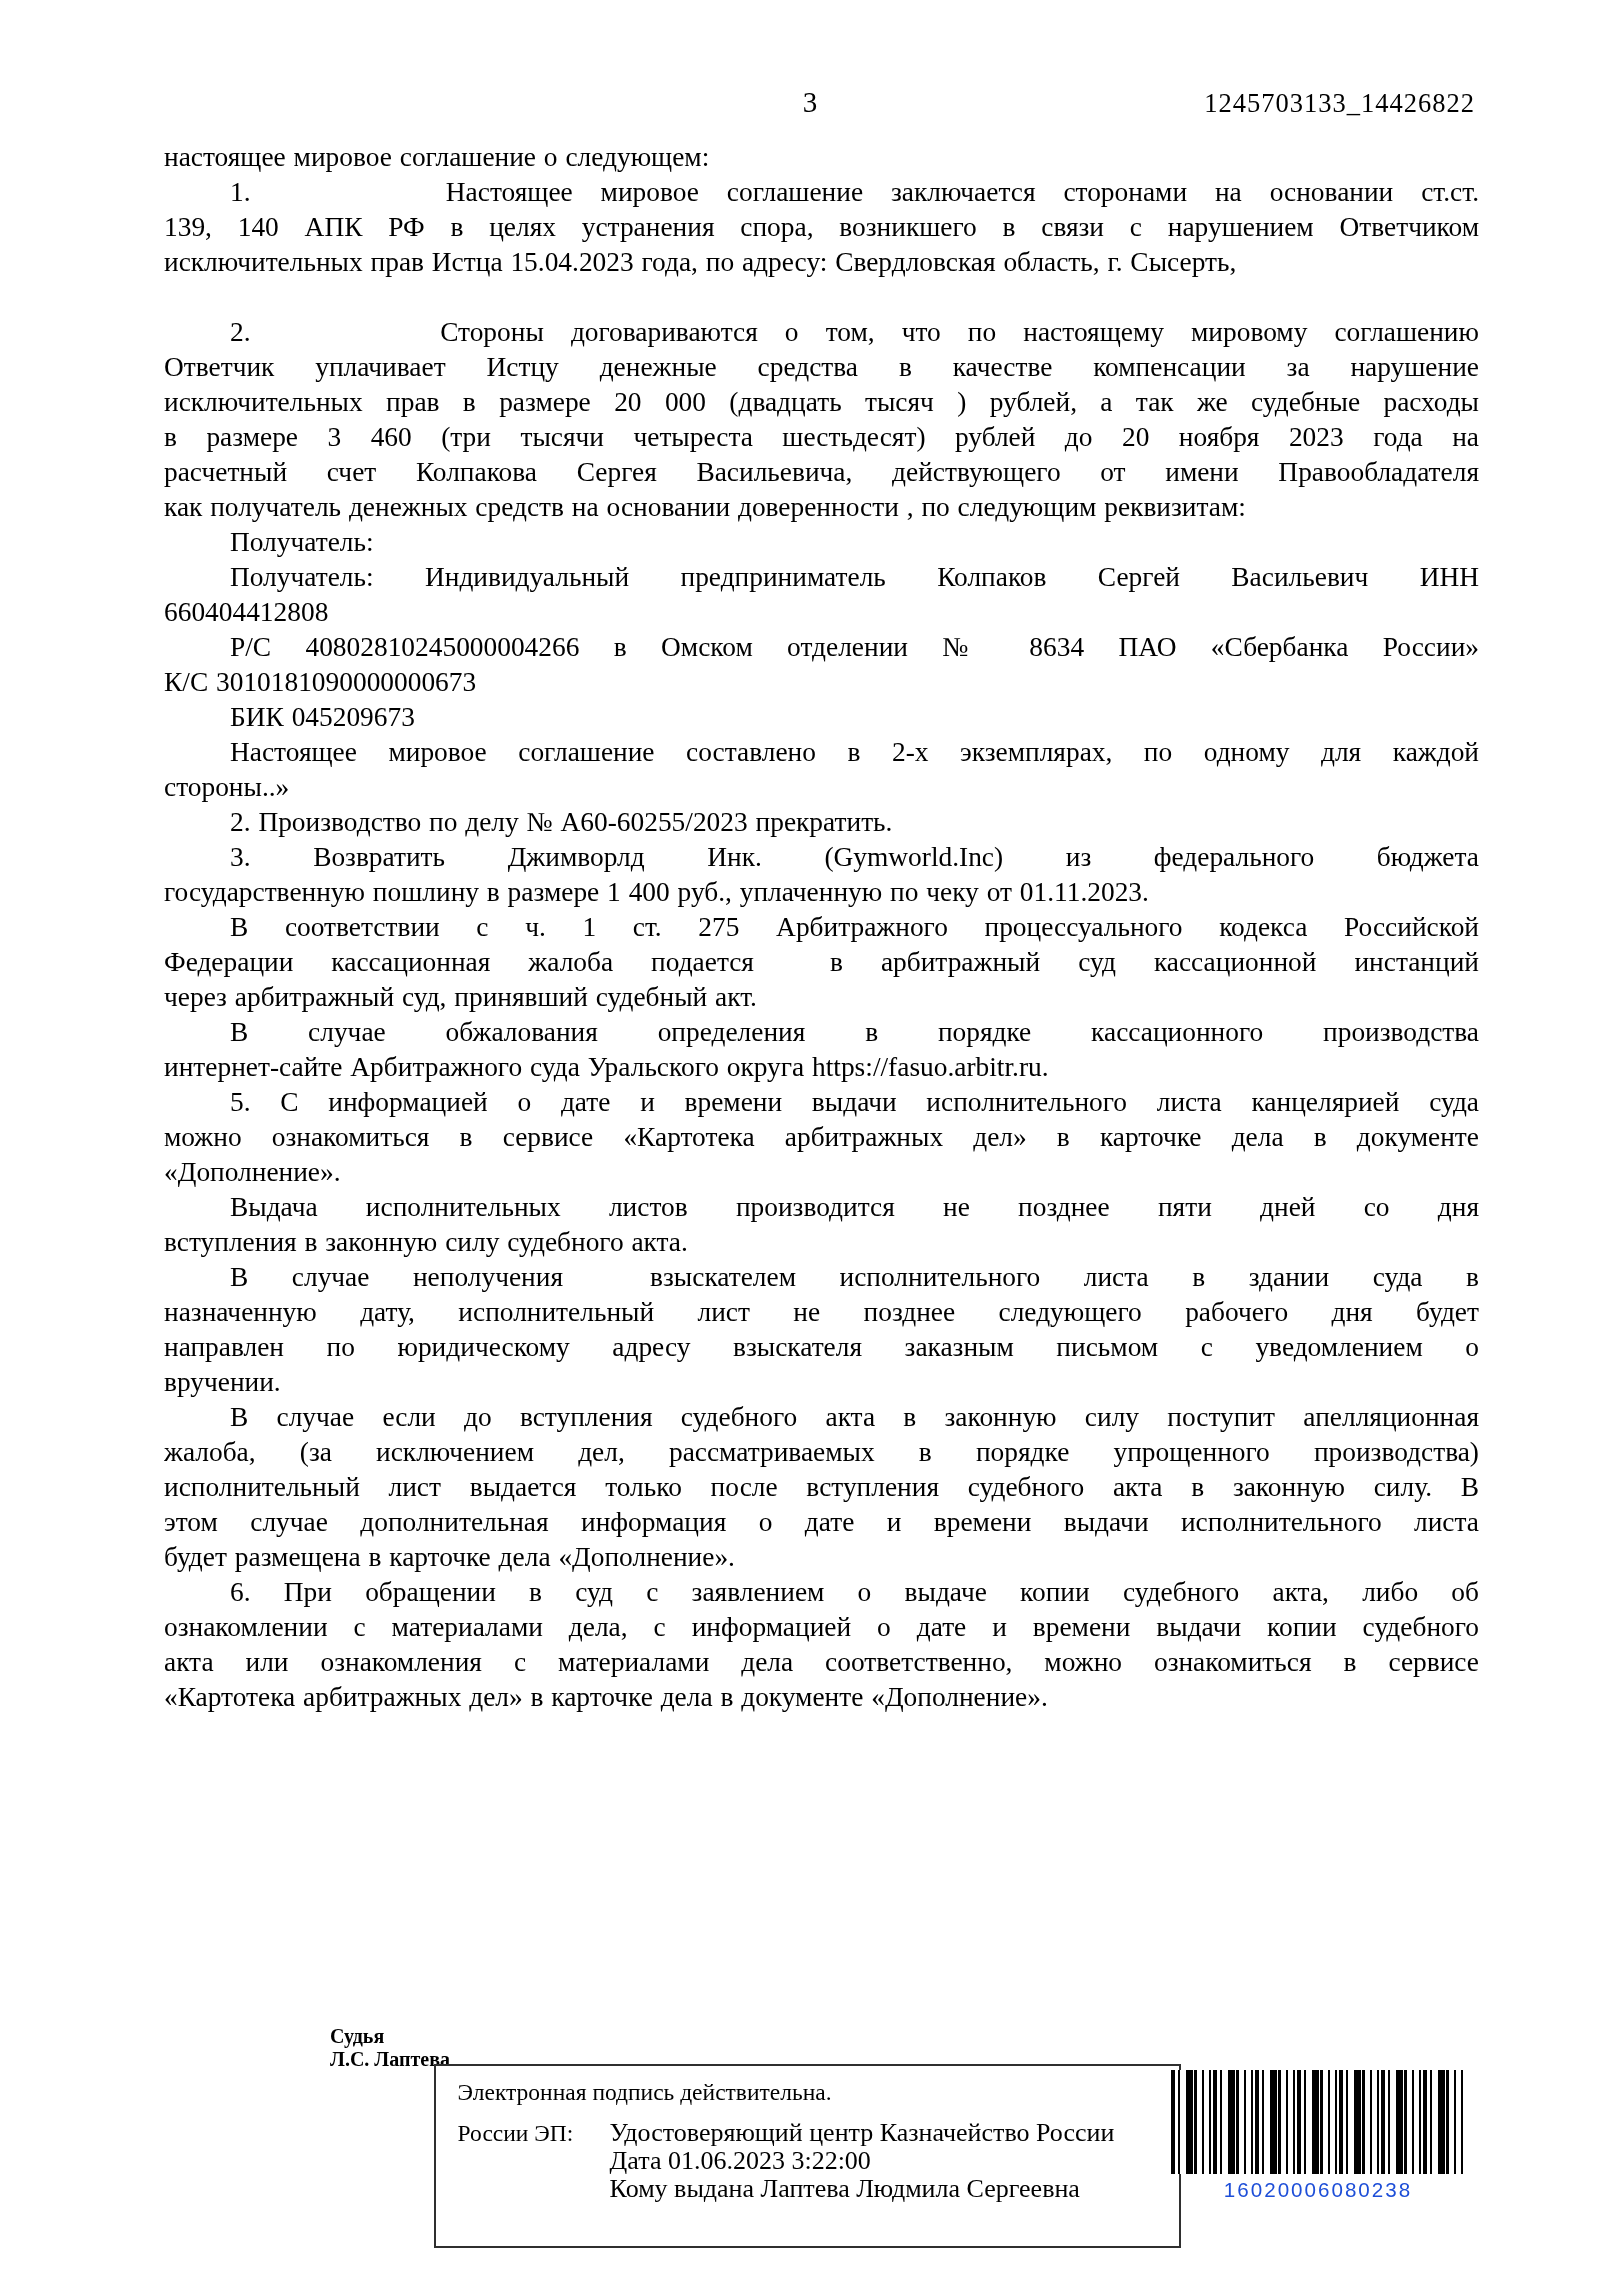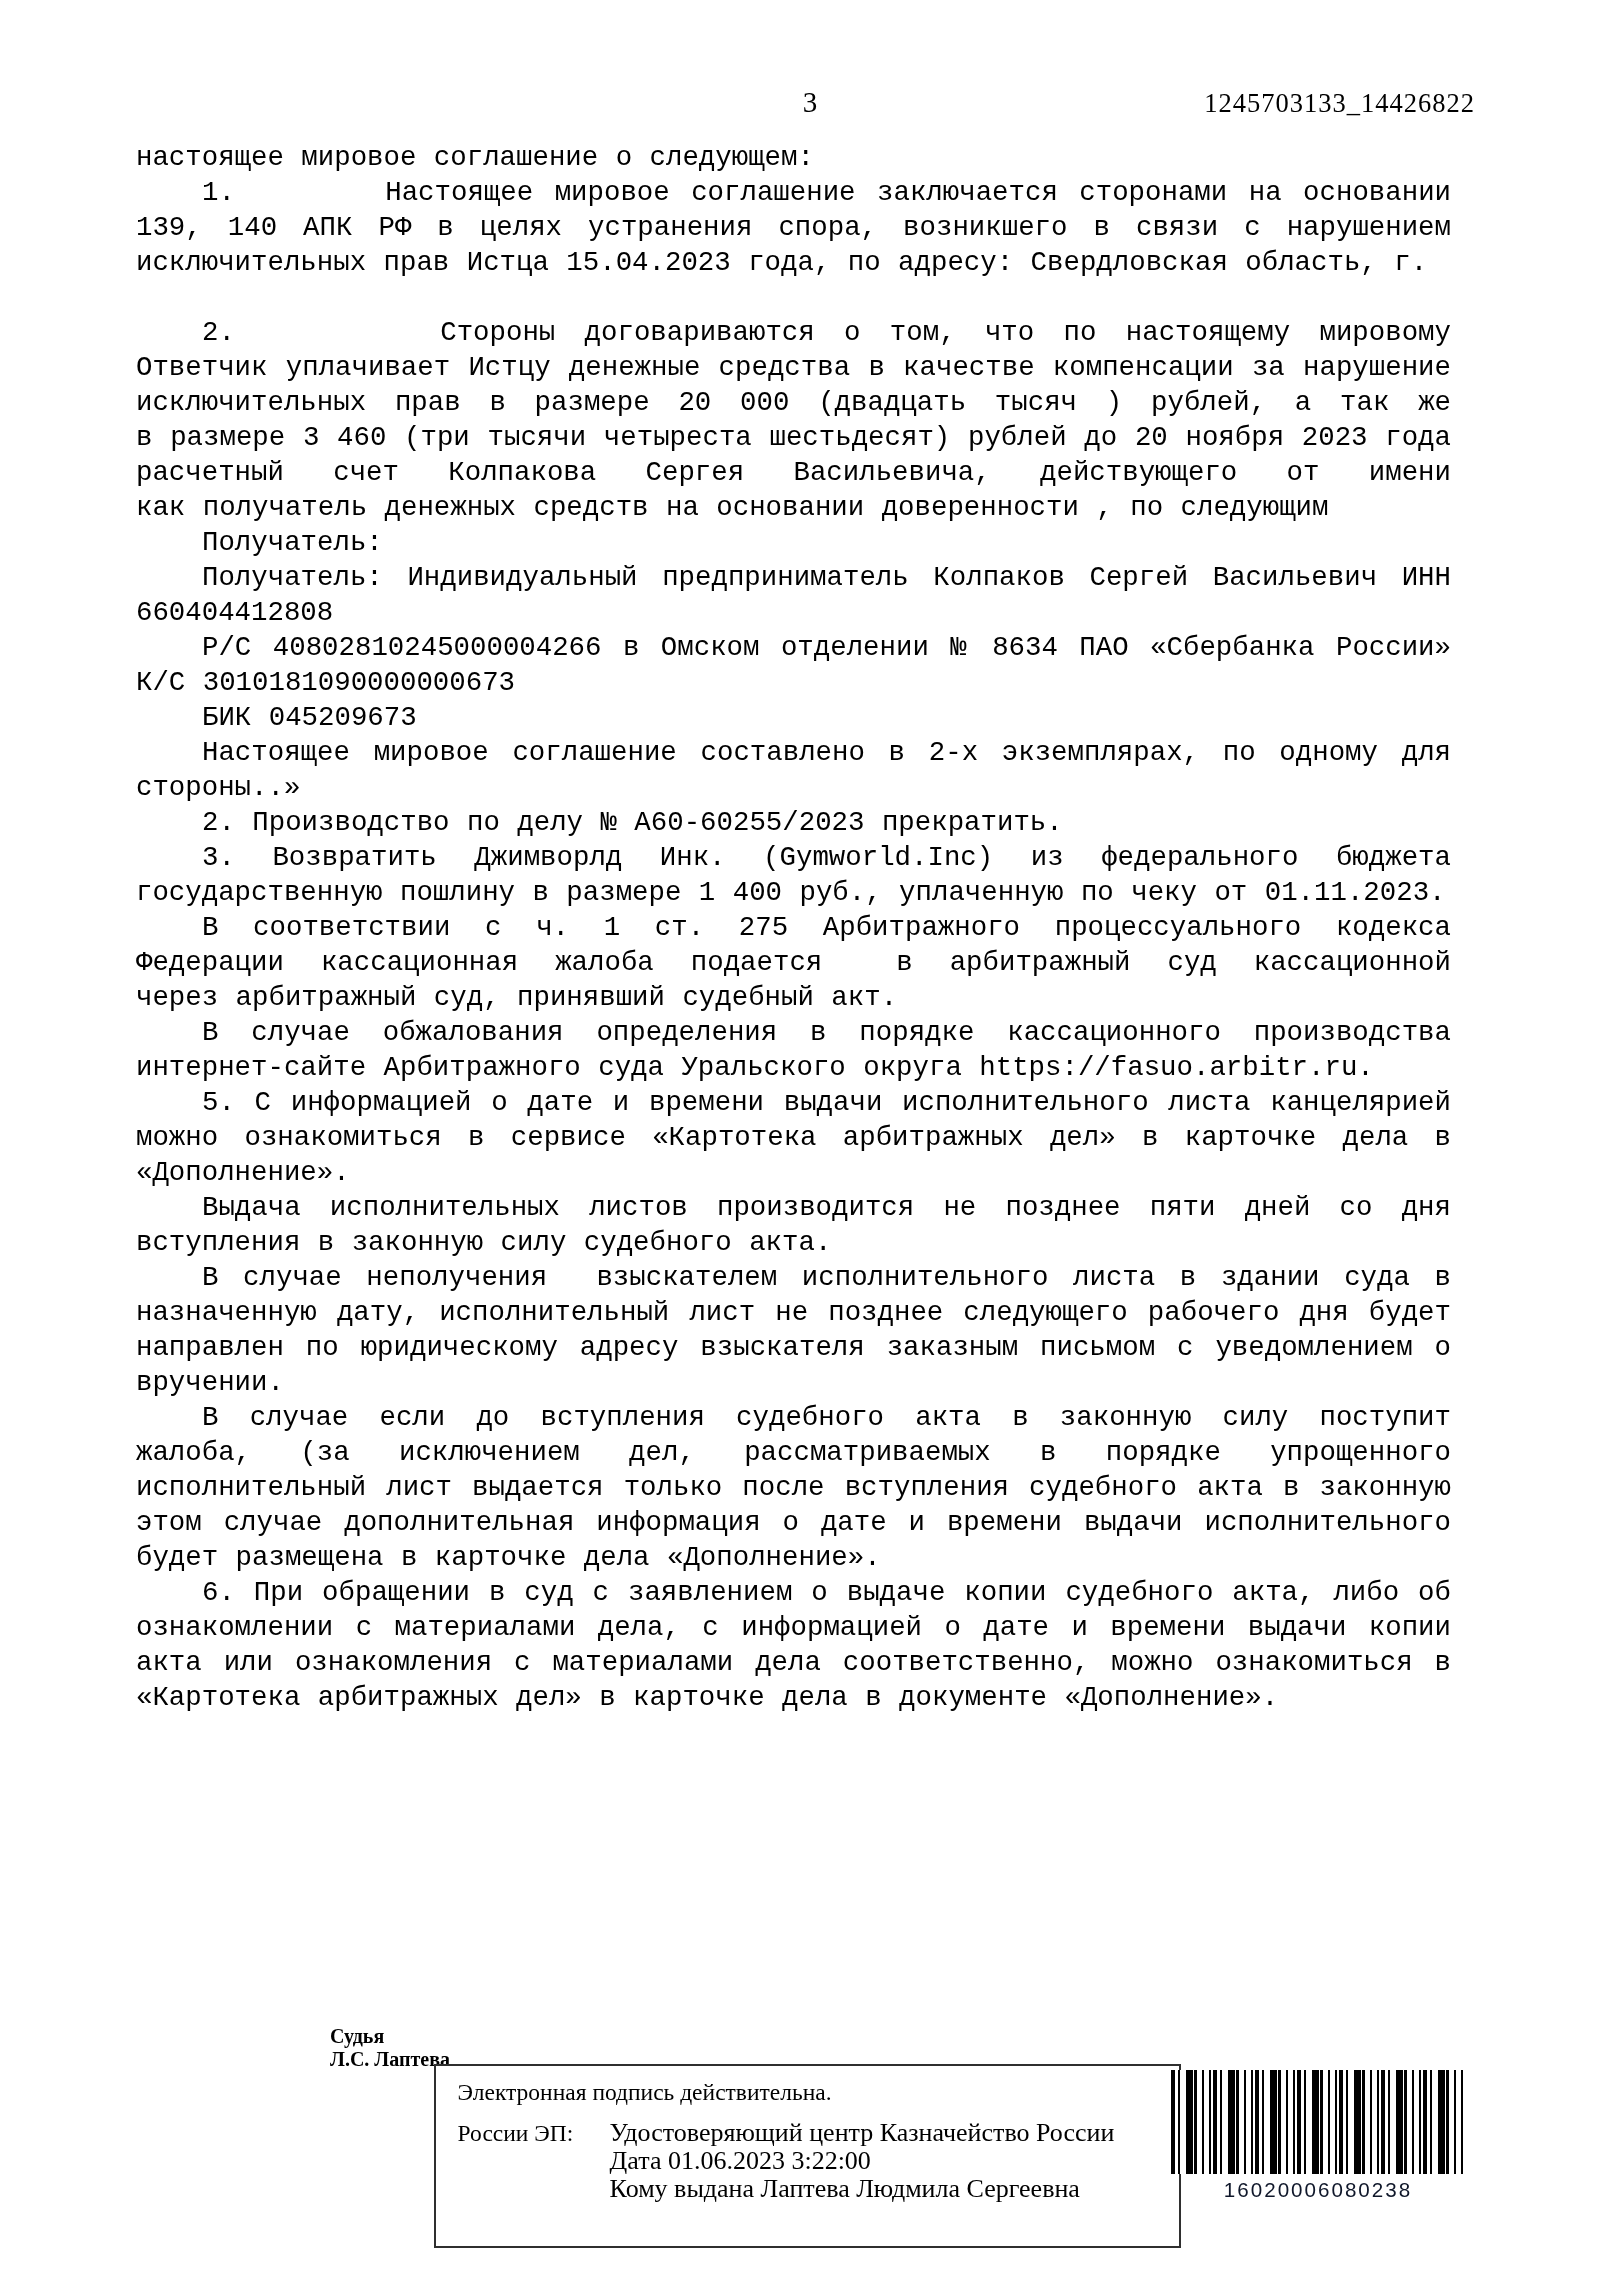--- a/index.html
+++ b/index.html
@@ -28,23 +28,22 @@
     position: absolute;
     top: 88px;
     right: 145px;
     font-size: 26.5px;
     letter-spacing: 1px;
     margin-left: 17px;
   }
   .doc-body {
     position: absolute;
     top: 140px;
-    left: 136px;
+    left: 164px;
     width: 1315px;
-    font-family: Liberation Mono, monospace;
   }
   .line {
     font-size: 27.4px;
     line-height: 35px;
     height: 35px;
     overflow: hidden;
     text-align: left;
     word-spacing: 1px;
   }
   .line.just {
@@ -125,21 +124,21 @@
       #000 38px, #000 40px,
       #fff 40px, #fff 42px
     );
   }
   .barcode-number {
     margin-top: 3.9px;
     text-align: center;
     font-family: "Liberation Sans", "DejaVu Sans", sans-serif;
     font-size: 20.6px;
     letter-spacing: 2px;
-    color: #0f172a;
+    color: #1d4ed8;
   }
 </style>
 </head>
 <body>
 
 <div class="page">
 
   <div class="page-number">3</div>
 
   <div class="doc-id">1245703133_14426822</div>

